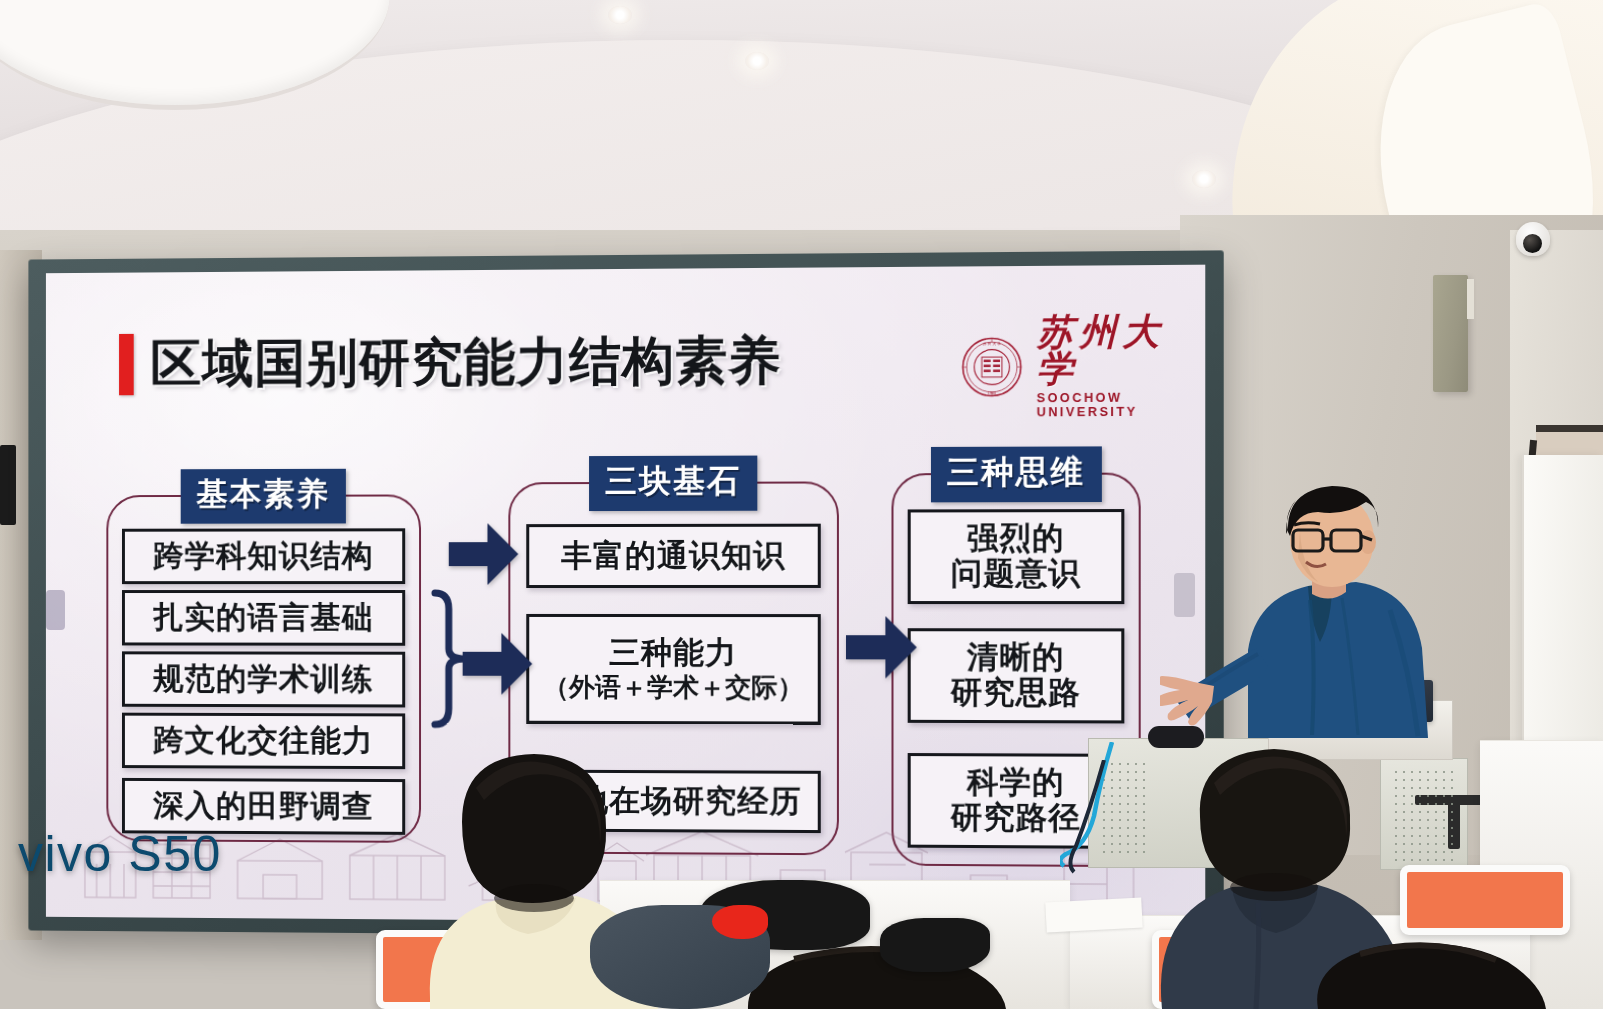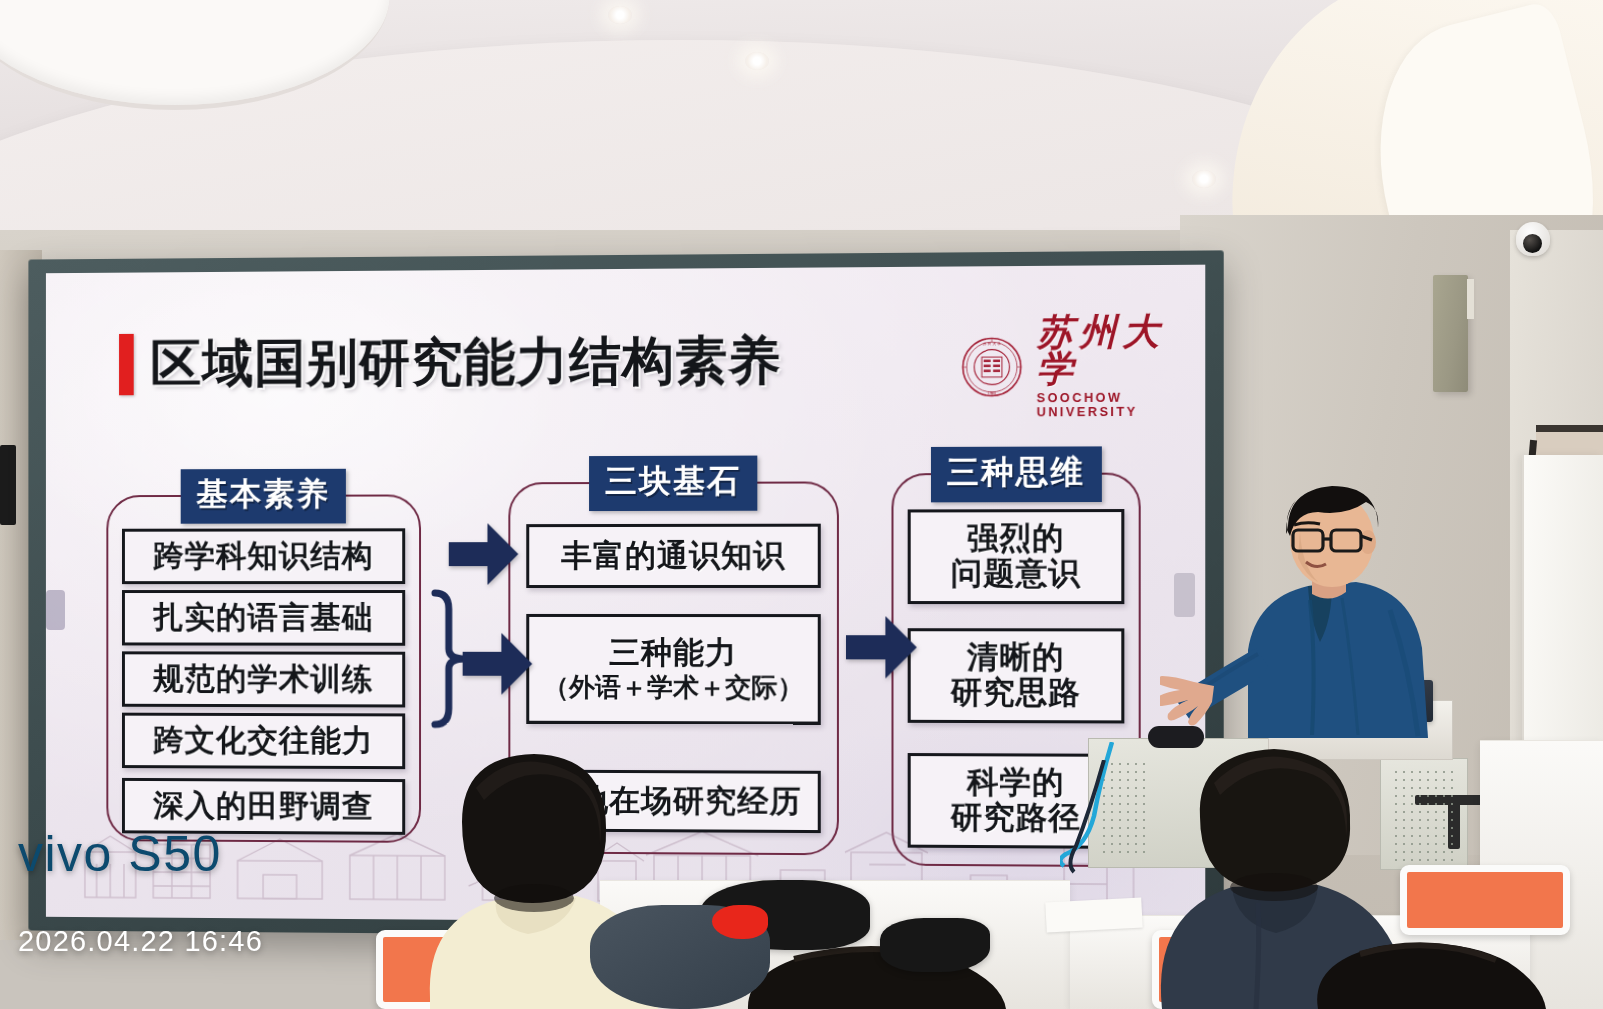--- a/index.html
+++ b/index.html
@@ -519,21 +519,20 @@
         </svg>
 
       </div>
     </div>
   </div>
 
   <div style="position:absolute;left:46px;top:590px;width:19px;height:40px;background:#b3abbf;border-radius:4px;opacity:.85;z-index:12;"></div>
   <div style="position:absolute;left:1174px;top:573px;width:21px;height:44px;background:#c3bcca;border-radius:4px;opacity:.9;z-index:12;"></div>
 
   <div class="wm-brand">vivo S50</div>
-  <div class="wm-date">2026.04.22 16:46</div>
 
   <svg class="presenter" viewBox="0 0 330 330">
 
     <path d="M88 180 Q96 128 148 116 L196 112 Q252 120 262 178 L268 268 L88 268 Z" fill="#1f5080"></path>
     <path d="M148 116 Q150 150 160 172 Q172 150 172 114 Z" fill="#17415f"></path>
 
     <path d="M150 130 Q156 190 152 265" stroke="#16476e" stroke-width="4" fill="none" opacity=".7"></path>
     <path d="M182 128 Q192 190 198 265" stroke="#16476e" stroke-width="3" fill="none" opacity=".5"></path>
     <path d="M230 140 Q250 200 258 266" stroke="#184a74" stroke-width="5" fill="none" opacity=".6"></path>
 

